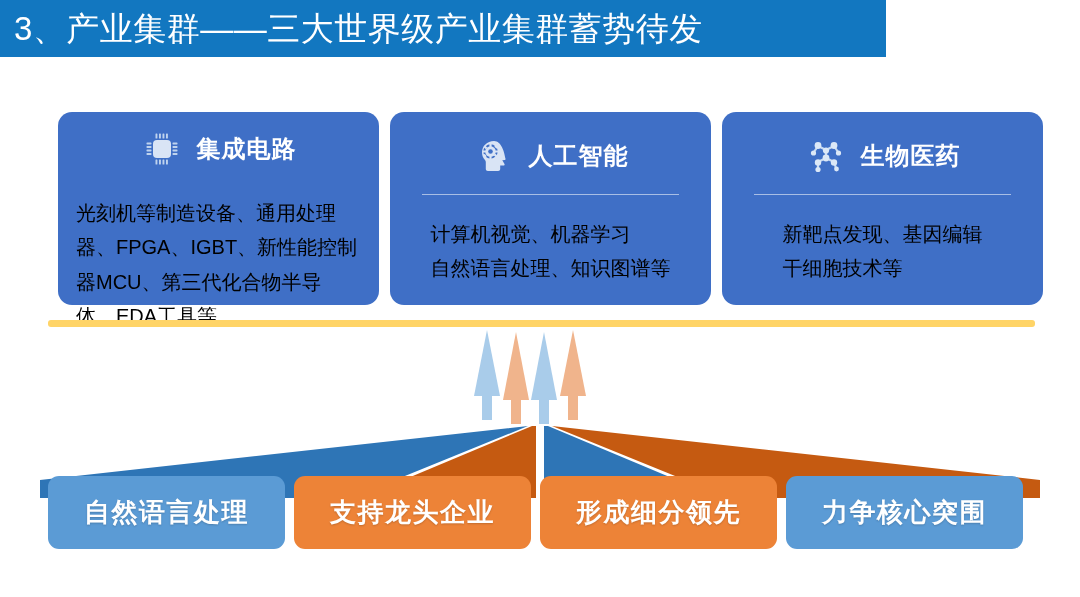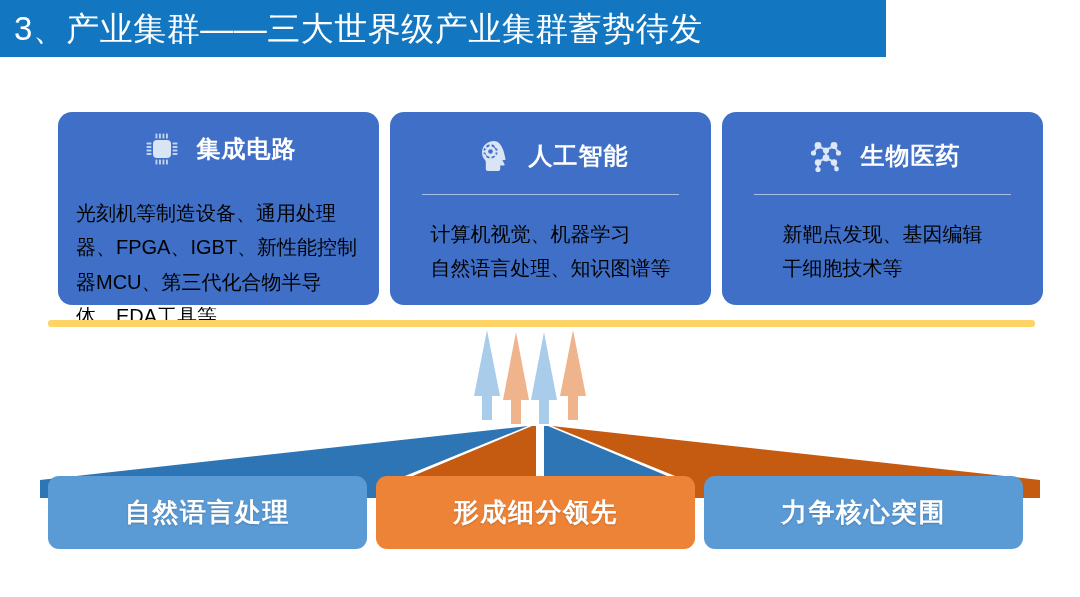--- a/index.html
+++ b/index.html
@@ -287,17 +287,18 @@
     <svg width="1000" height="90" viewBox="0 0 1000 90" aria-hidden="true">
       <polygon points="488,18 360,70 360,90 0,90 0,72" fill="#2E75B6"></polygon>
       <polygon points="492,18 496,18 496,90 368,90 368,70" fill="#C55A11"></polygon>
       <polygon points="504,18 508,18 632,70 632,90 504,90" fill="#2E75B6"></polygon>
       <polygon points="512,18 1000,72 1000,90 640,90 640,70" fill="#C55A11"></polygon>
     </svg>
   </div>
 
   <div class="actions-row">
     <div class="action-bar blue">自然语言处理</div>
+    <div class="action-bar orange">支持龙头企业</div>
     <div class="action-bar orange">形成细分领先</div>
     <div class="action-bar blue">力争核心突围</div>
   </div>
 
 </div>
 
 </body></html>

